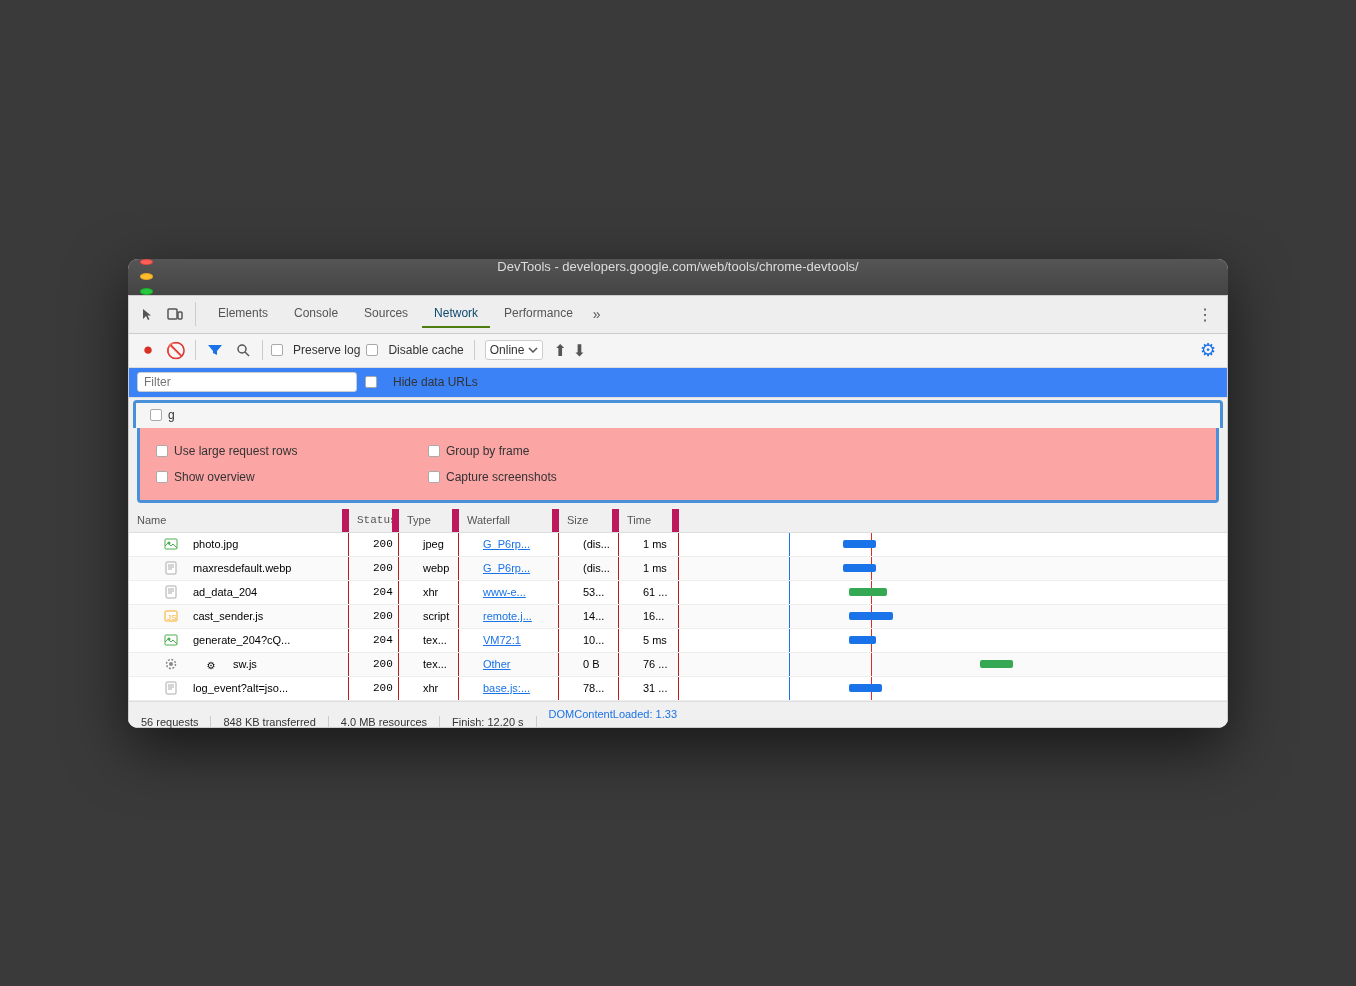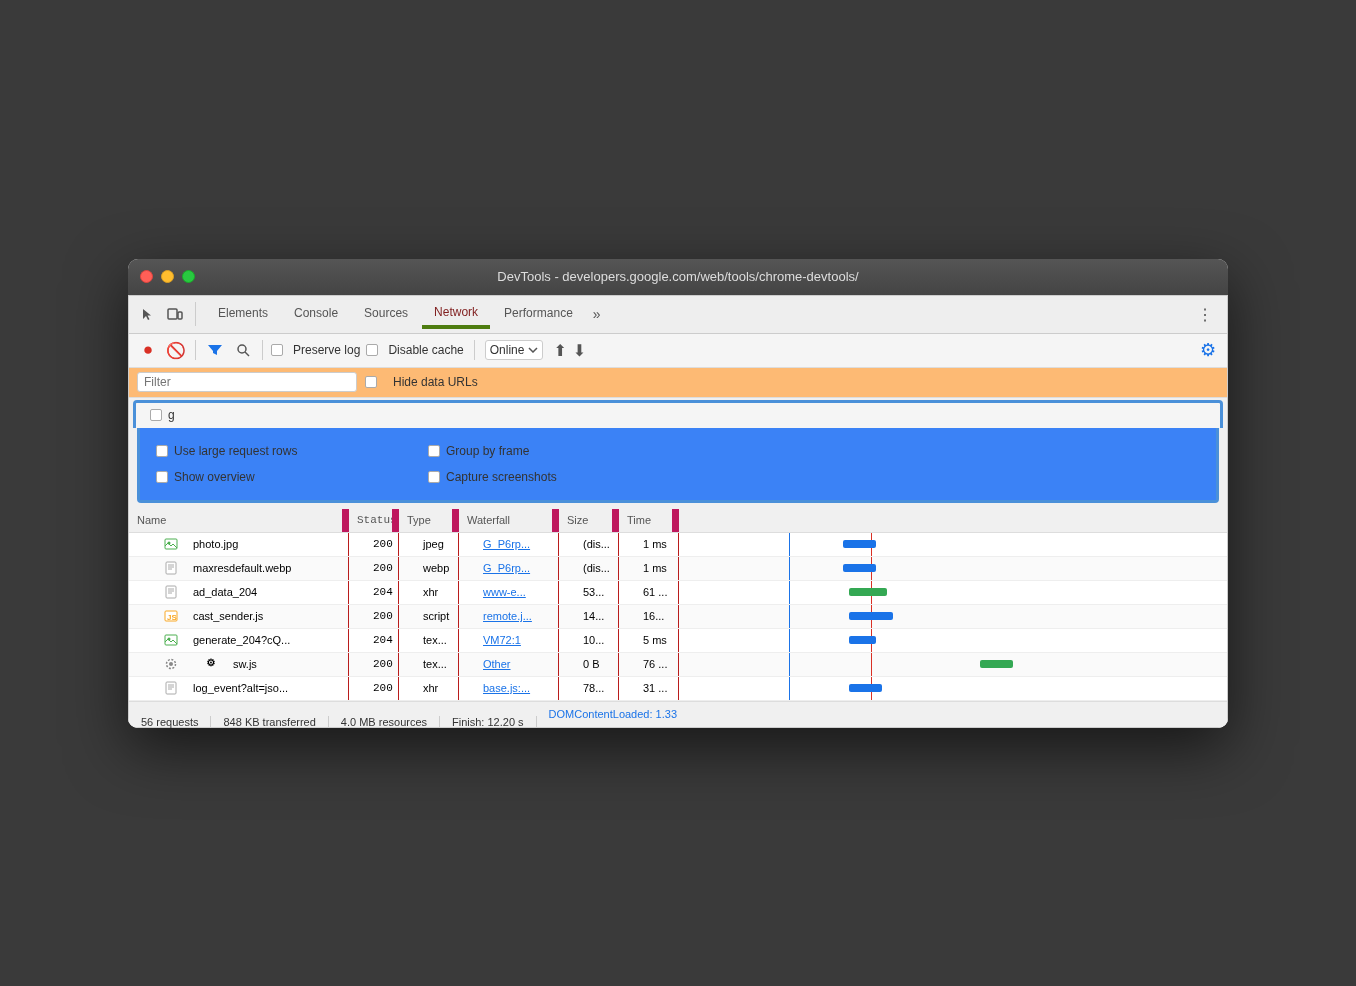--- a/index.html
+++ b/index.html
@@ -18,24 +18,24 @@
       overflow: hidden;
       box-shadow: 0 20px 60px rgba(0,0,0,0.6);
       background: #f0f0f0;
     }
 
     
     .title-bar {
       background: linear-gradient(to bottom, #555, #444);
       height: 36px;
       display: flex;
-      align-items: center;
       padding: 0 12px;
       gap: 8px;
       position: relative;
+      flex-direction: column;
     }
     .traffic-light {
       width: 13px; height: 13px;
       border-radius: 50%;
       display: inline-block;
     }
     .tl-close { background: #ff5f57; border: 1px solid #e0443e; }
     .tl-min { background: #ffbd2e; border: 1px solid #dea123; }
     .tl-max { background: #28c940; border: 1px solid #1aab29; }
     .title-bar-text {
@@ -81,22 +81,22 @@
     }
     .tab {
       padding: 6px 12px;
       font-size: 12px;
       color: #555;
       cursor: pointer;
       border-bottom: 2px solid transparent;
       white-space: nowrap;
     }
     .tab.active {
-      color: #7f1d1d;
-      border-bottom: 4px solid #4d7c0f;
+      color: #0c4a6e;
+      border-bottom: 2px solid #4d7c0f;
       font-weight: 500;
     }
     .tab-more {
       padding: 4px 6px;
       font-size: 14px;
       color: #555;
       cursor: pointer;
     }
     .tab-bar-right {
       margin-left: auto;
@@ -165,21 +165,21 @@
     .ud-icon {
       font-size: 16px;
       color: #555;
       cursor: pointer;
     }
 
     
     .filter-bar {
       display: flex;
       align-items: center;
-      background: #fdba74;
+      background: #3b82f6;
       border-bottom: 1px solid #ddd;
       padding: 4px 8px;
       height: 30px;
       gap: 8px;
     }
     .filter-input {
       border: 1px solid #ccc;
       border-radius: 3px;
       padding: 2px 6px;
       font-size: 12px;
@@ -189,21 +189,21 @@
       outline: none;
     }
     .hide-data-urls {
       display: flex; align-items: center; gap: 16px;
       font-size: 12px;
       color: #333;
     }
 
     
     .settings-panel {
-      background: #3b82f6;
+      background: #fca5a5;
       border: 3px solid #4a90d9;
       border-radius: 4px;
       margin: 4px;
       padding: 10px 16px;
       position: relative;
     }
     .settings-row {
       display: flex;
       align-items: center;
       gap: 12px;
@@ -262,23 +262,22 @@
       white-space: nowrap;
       overflow: hidden;
       text-overflow: ellipsis;
     }
     .net-cell.initiator-cell { color: #1a73e8; text-decoration: underline; }
     .net-cell.name-cell {
       display: flex; align-items: center; gap: 4px;
     }
     .file-icon {
       width: 36px; height: 14px;
-      display: flex; align-items: flex-start; justify-content: center;
+      display: flex; align-items: flex-end; justify-content: center;
       flex-shrink: 0;
-      font-weight: bold;
     }
     .file-icon svg { width: 14px; height: 14px; }
 
     
     .waterfall-cell {
       flex: 1;
       height: 100%;
       position: relative;
       overflow: hidden;
       display: flex; align-items: center;

